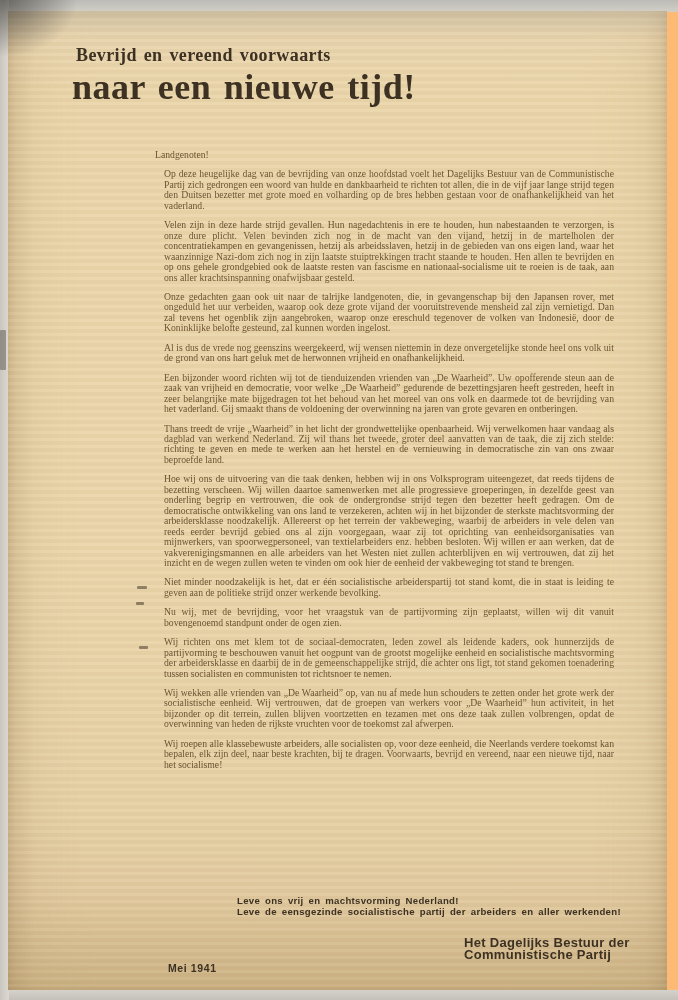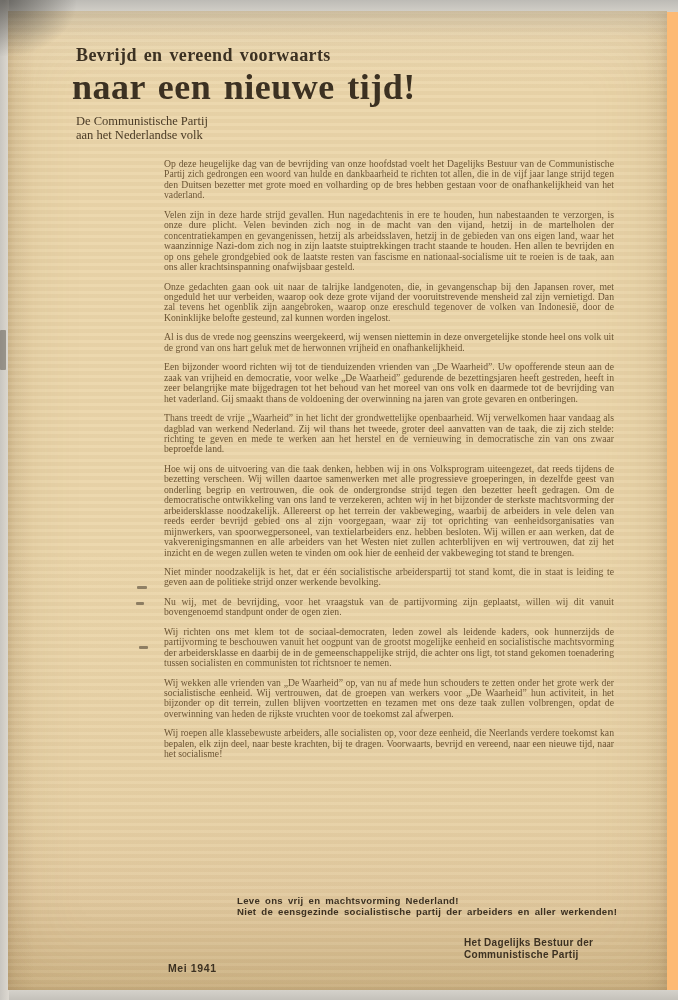--- a/index.html
+++ b/index.html
@@ -44,21 +44,21 @@
     color:var(--ink);font-size:9.7px;line-height:10.45px;text-align:justify;
     text-justify:inter-word;}
   .body-col p{margin:9px;}
   .salutation{margin:0 0 3px 0 !important;text-align:left;}
   
   .slogans{position:absolute;left:237px;top:895px;font-family:"Liberation Sans",sans-serif;
     font-weight:bold;font-size:9.6px;line-height:11.3px;color:var(--ink-dark);
     letter-spacing:.3px;word-spacing:2px;}
   
   .signature{position:absolute;left:464px;top:937px;font-family:"Liberation Sans",sans-serif;
-    font-weight:bold;font-size:10px;line-height:11.5px;color:var(--ink-dark);letter-spacing:.3px;}
+    font-weight:bold;font-size:13px;line-height:11.5px;color:var(--ink-dark);letter-spacing:.3px;}
   
   .date{position:absolute;left:168px;top:962px;font-family:"Liberation Sans",sans-serif;
     font-weight:bold;font-size:10.5px;color:var(--ink-dark);letter-spacing:.6px;}
 </style>
 </head>
 <body>
 
 <div class="canvas">
   <div class="frame-top"></div>
   <div class="frame-bottom"></div>
@@ -67,43 +67,40 @@
 
   <div class="paper"></div>
   <div class="corner-smudge"></div>
   <div class="artifact a1"></div>
   <div class="artifact a2"></div>
   <div class="artifact a3"></div>
   <div class="artifact a4"></div>
 
   <div class="kicker">Bevrijd en vereend voorwaarts</div>
   <div class="title">naar een nieuwe tijd!</div>
-  <div class="subtitle">
-    <div>De Communistische Partij</div>
-    <div>aan het Nederlandse volk</div>
-  </div>
 
   <div class="body-col">
+    <p class="salutation">Landgenoten!</p>
     <p>Op deze heugelijke dag van de bevrijding van onze hoofdstad voelt het Dagelijks Bestuur van de Communistische Partij zich gedrongen een woord van hulde en dankbaarheid te richten tot allen, die in de vijf jaar lange strijd tegen den Duitsen bezetter met grote moed en volharding op de bres hebben gestaan voor de onafhankelijkheid van het vaderland.</p>
     <p>Velen zijn in deze harde strijd gevallen. Hun nagedachtenis in ere te houden, hun nabestaanden te verzorgen, is onze dure plicht. Velen bevinden zich nog in de macht van den vijand, hetzij in de martelholen der concentratiekampen en gevangenissen, hetzij als arbeidsslaven, hetzij in de gebieden van ons eigen land, waar het waanzinnige Nazi-dom zich nog in zijn laatste stuiptrekkingen tracht staande te houden. Hen allen te bevrijden en op ons gehele grondgebied ook de laatste resten van fascisme en nationaal-socialisme uit te roeien is de taak, aan ons aller krachtsinspanning onafwijsbaar gesteld.</p>
     <p>Onze gedachten gaan ook uit naar de talrijke landgenoten, die, in gevangenschap bij den Japansen rover, met ongeduld het uur verbeiden, waarop ook deze grote vijand der vooruitstrevende mensheid zal zijn vernietigd. Dan zal tevens het ogenblik zijn aangebroken, waarop onze ereschuld tegenover de volken van Indonesië, door de Koninklijke belofte gesteund, zal kunnen worden ingelost.</p>
     <p>Al is dus de vrede nog geenszins weergekeerd, wij wensen niettemin in deze onvergetelijke stonde heel ons volk uit de grond van ons hart geluk met de herwonnen vrijheid en onafhankelijkheid.</p>
     <p>Een bijzonder woord richten wij tot de tienduizenden vrienden van „De Waarheid”. Uw opofferende steun aan de zaak van vrijheid en democratie, voor welke „De Waarheid” gedurende de bezettingsjaren heeft gestreden, heeft in zeer belangrijke mate bijgedragen tot het behoud van het moreel van ons volk en daarmede tot de bevrijding van het vaderland. Gij smaakt thans de voldoening der overwinning na jaren van grote gevaren en ontberingen.</p>
     <p>Thans treedt de vrije „Waarheid” in het licht der grondwettelijke openbaarheid. Wij verwelkomen haar vandaag als dagblad van werkend Nederland. Zij wil thans het tweede, groter deel aanvatten van de taak, die zij zich stelde: richting te geven en mede te werken aan het herstel en de vernieuwing in democratische zin van ons zwaar beproefde land.</p>
     <p>Hoe wij ons de uitvoering van die taak denken, hebben wij in ons Volksprogram uiteengezet, dat reeds tijdens de bezetting verscheen. Wij willen daartoe samenwerken met alle progressieve groeperingen, in dezelfde geest van onderling begrip en vertrouwen, die ook de ondergrondse strijd tegen den bezetter heeft gedragen. Om de democratische ontwikkeling van ons land te verzekeren, achten wij in het bijzonder de sterkste machtsvorming der arbeidersklasse noodzakelijk. Allereerst op het terrein der vakbeweging, waarbij de arbeiders in vele delen van reeds eerder bevrijd gebied ons al zijn voorgegaan, waar zij tot oprichting van eenheidsorganisaties van mijnwerkers, van spoorwegpersoneel, van textielarbeiders enz. hebben besloten. Wij willen er aan werken, dat de vakverenigingsmannen en alle arbeiders van het Westen niet zullen achterblijven en wij vertrouwen, dat zij het inzicht en de wegen zullen weten te vinden om ook hier de eenheid der vakbeweging tot stand te brengen.</p>
     <p>Niet minder noodzakelijk is het, dat er één socialistische arbeiderspartij tot stand komt, die in staat is leiding te geven aan de politieke strijd onzer werkende bevolking.</p>
     <p>Nu wij, met de bevrijding, voor het vraagstuk van de partijvorming zijn geplaatst, willen wij dit vanuit bovengenoemd standpunt onder de ogen zien.</p>
     <p>Wij richten ons met klem tot de sociaal-democraten, leden zowel als leidende kaders, ook hunnerzijds de partijvorming te beschouwen vanuit het oogpunt van de grootst mogelijke eenheid en socialistische machtsvorming der arbeidersklasse en daarbij de in de gemeenschappelijke strijd, die achter ons ligt, tot stand gekomen toenadering tussen socialisten en communisten tot richtsnoer te nemen.</p>
     <p>Wij wekken alle vrienden van „De Waarheid” op, van nu af mede hun schouders te zetten onder het grote werk der socialistische eenheid. Wij vertrouwen, dat de groepen van werkers voor „De Waarheid” hun activiteit, in het bijzonder op dit terrein, zullen blijven voortzetten en tezamen met ons deze taak zullen volbrengen, opdat de overwinning van heden de rijkste vruchten voor de toekomst zal afwerpen.</p>
     <p>Wij roepen alle klassebewuste arbeiders, alle socialisten op, voor deze eenheid, die Neerlands verdere toekomst kan bepalen, elk zijn deel, naar beste krachten, bij te dragen. Voorwaarts, bevrijd en vereend, naar een nieuwe tijd, naar het socialisme!</p>
   </div>
 
   <div class="slogans">
     <div>Leve ons vrij en machtsvorming Nederland!</div>
-    <div>Niet de eensgezinde socialistische partij der arbeiders en aller werkenden!</div>
+    <div>Leve de eensgezinde socialistische partij der arbeiders en aller werkenden!</div>
   </div>
 
   <div class="signature">
     <div>Het Dagelijks Bestuur der</div>
     <div>Communistische Partij</div>
   </div>
 
   <div class="date">Mei 1941</div>
 </div>
 

